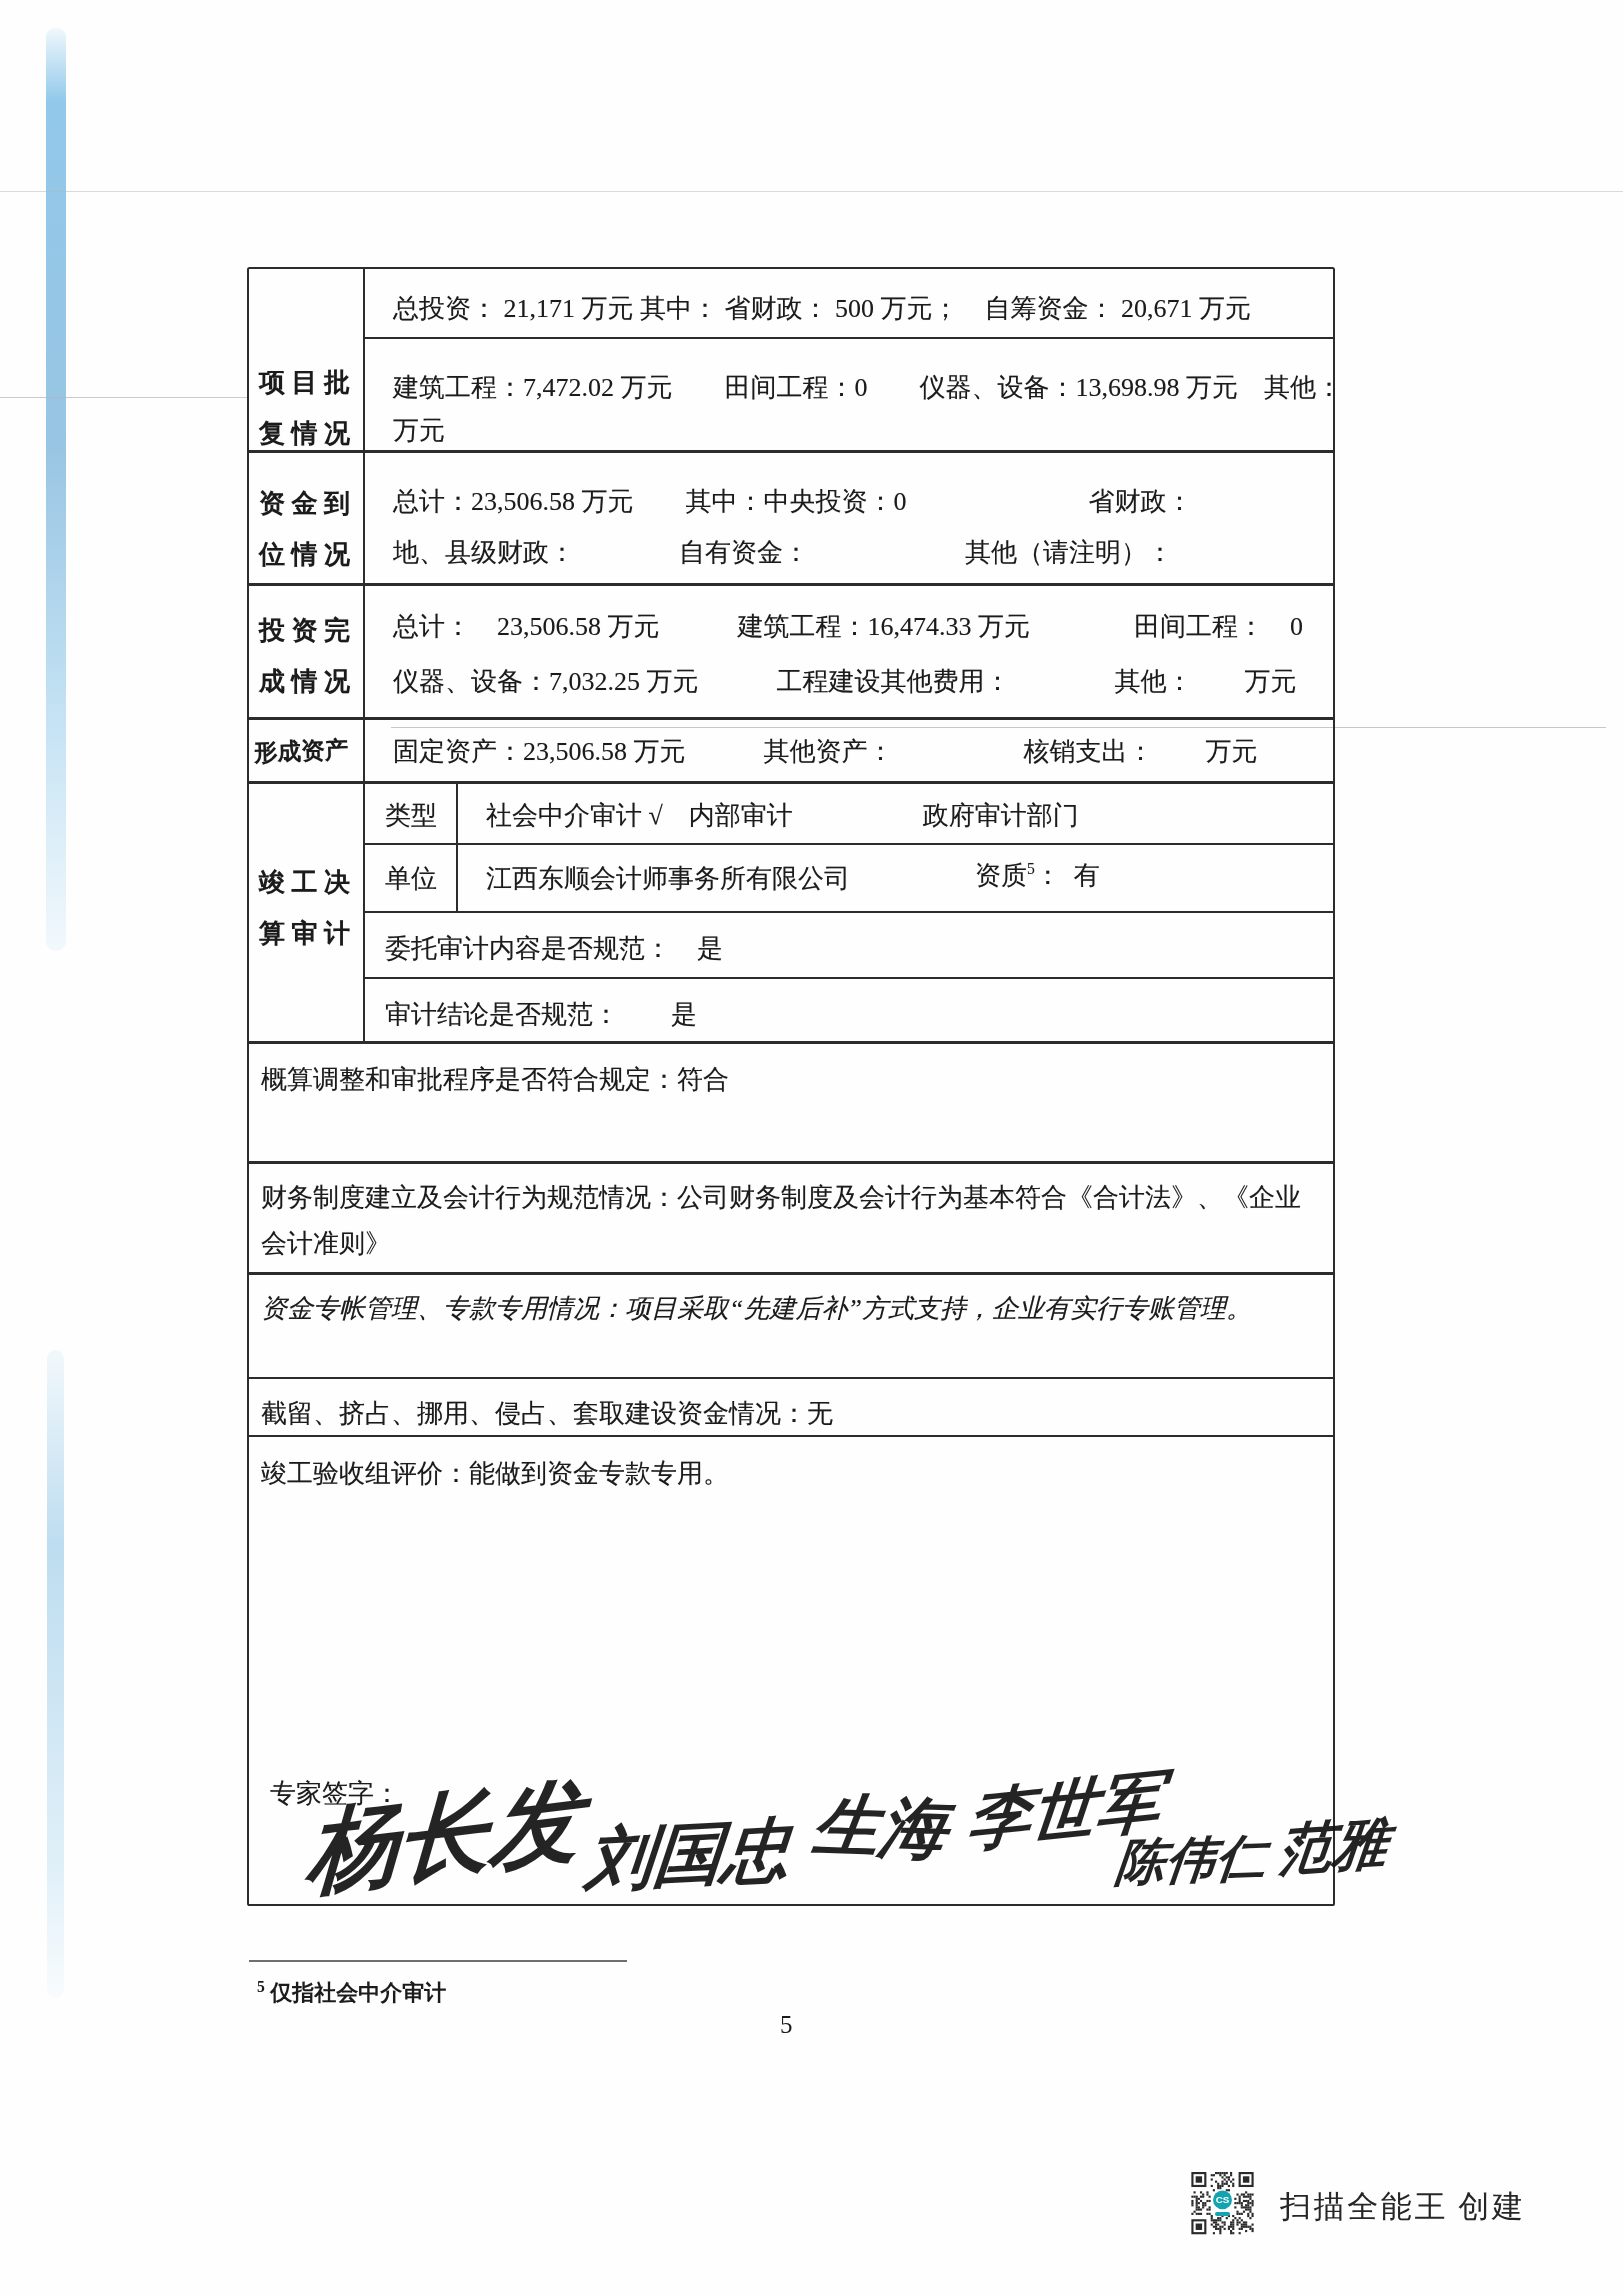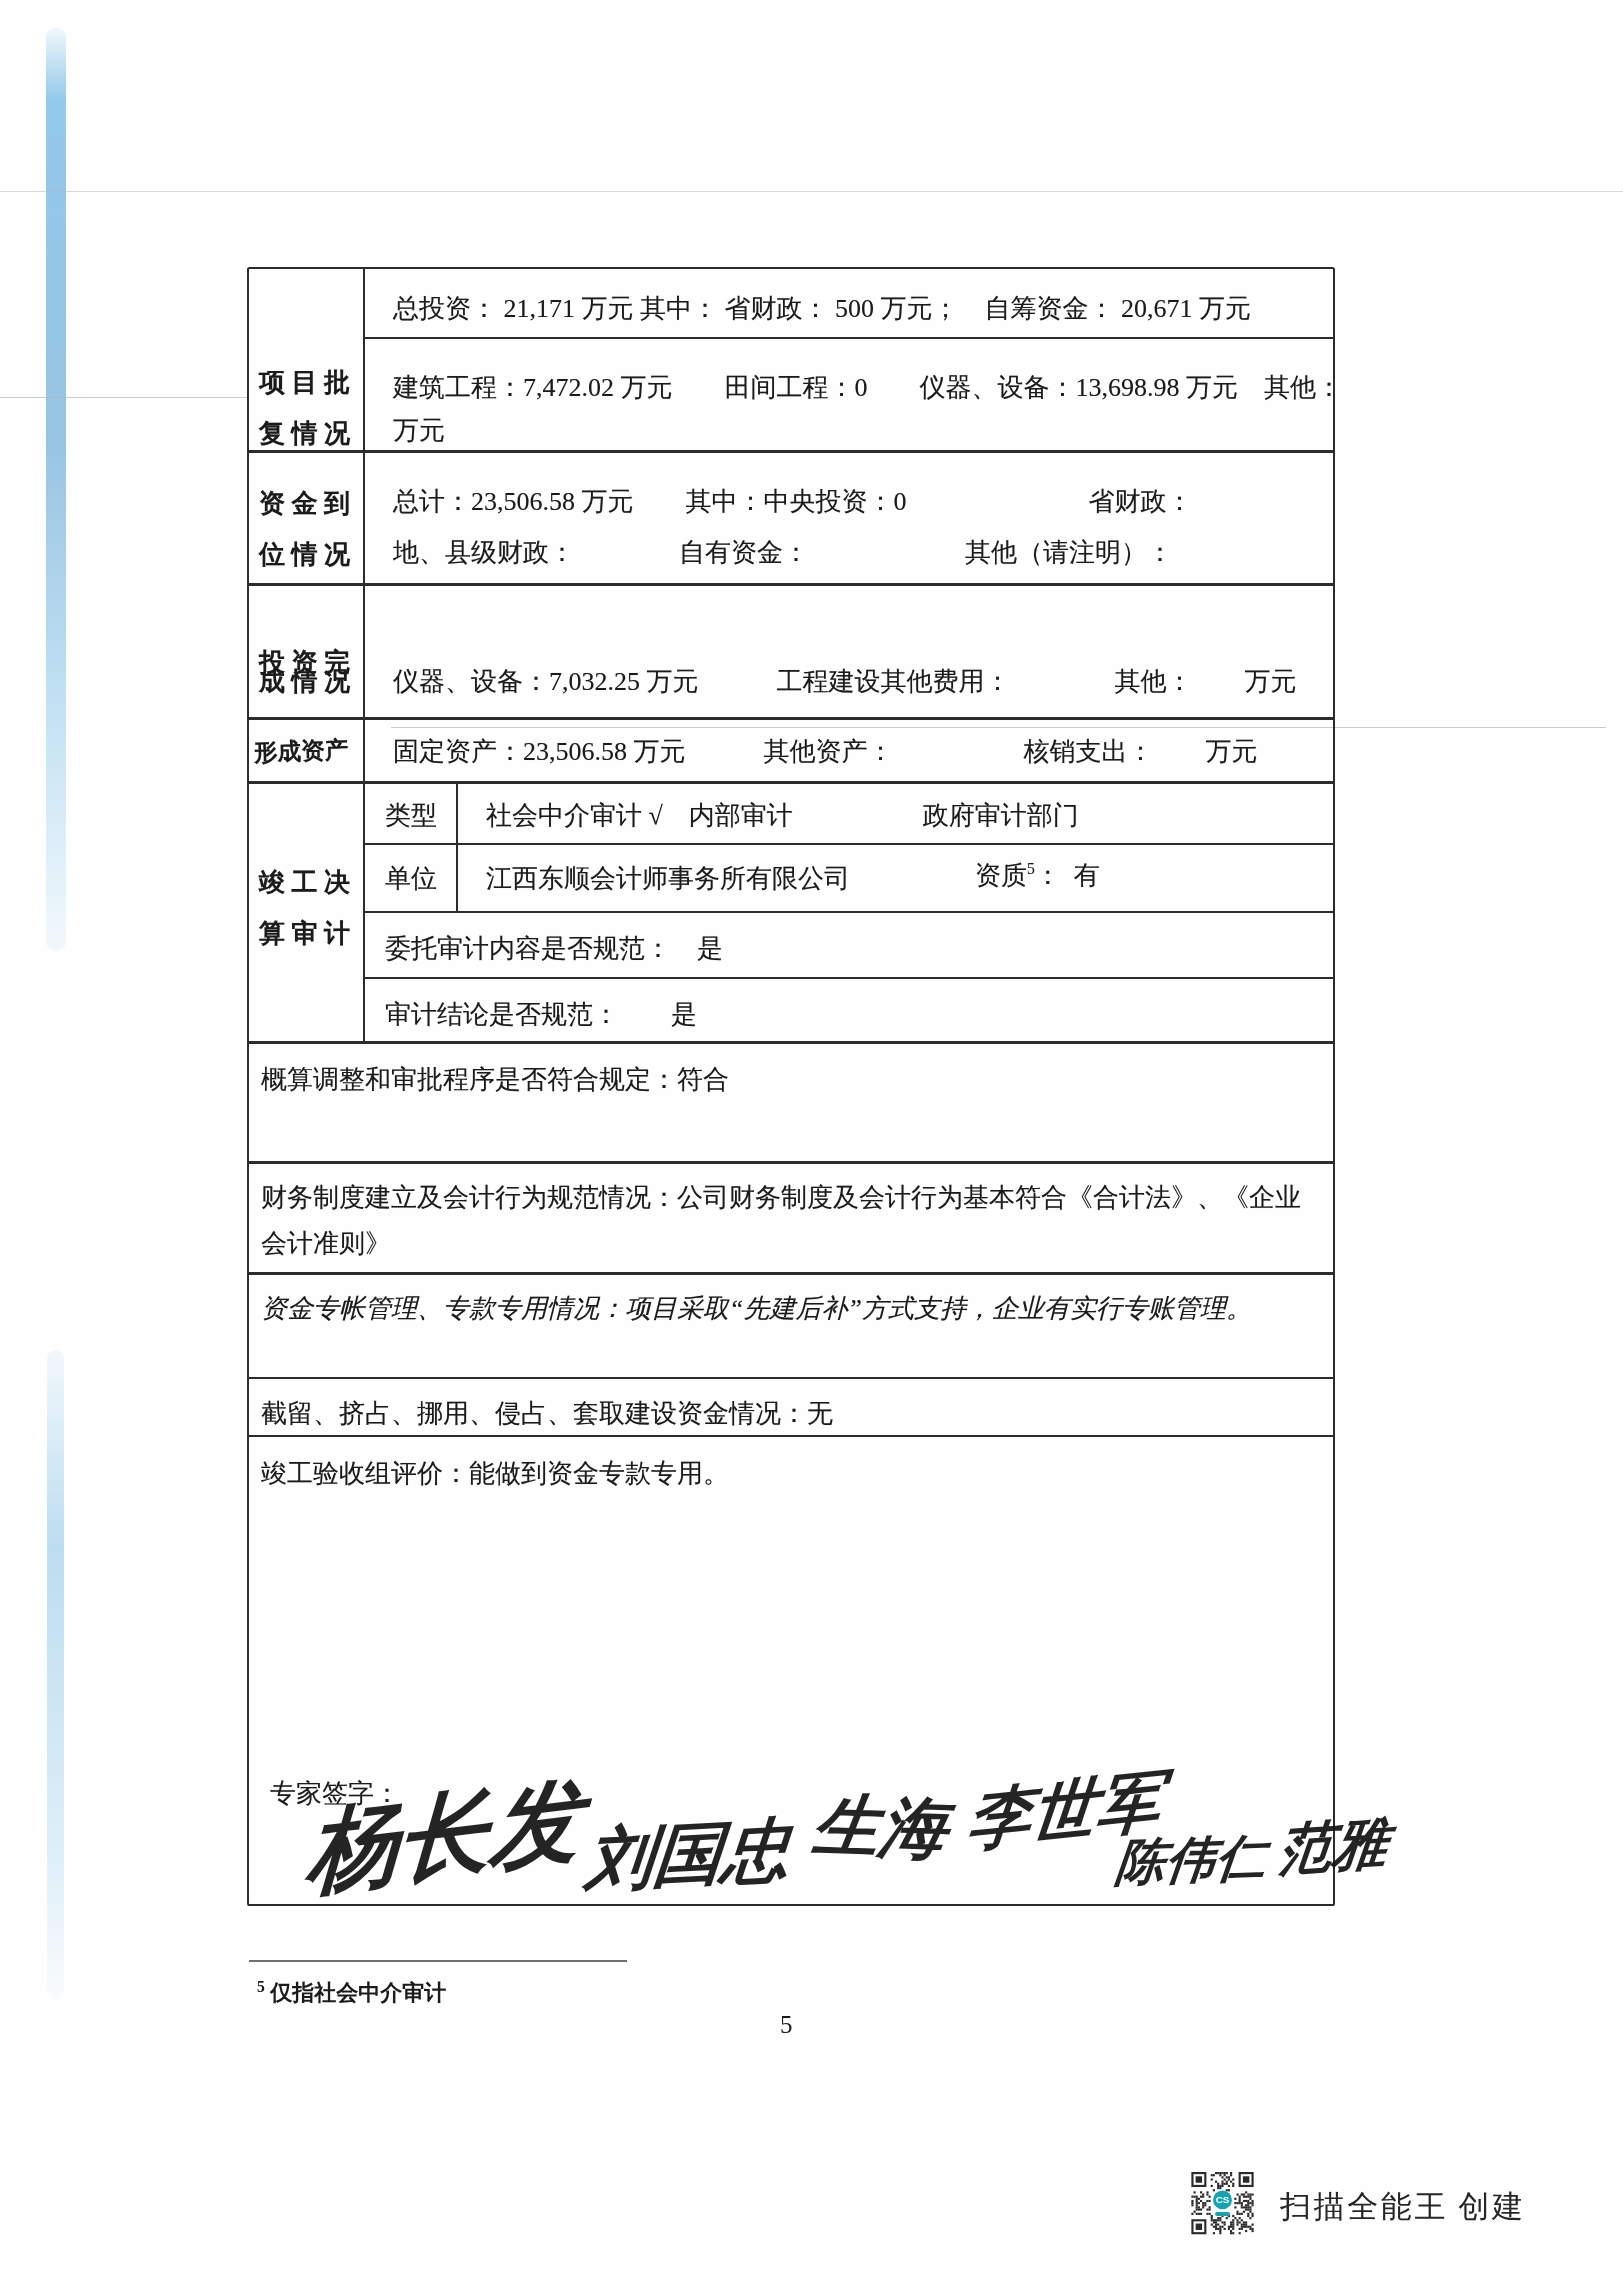--- a/index.html
+++ b/index.html
@@ -76,22 +76,23 @@
   <div class="t hd" style="left:259px;top:414px;text-align:center;">复 情 况</div>
   <div class="t" style="left:393px;top:289px;">总投资： 21,171 万元 其中： 省财政： 500 万元；　自筹资金： 20,671 万元</div>
   <div class="t" style="left:393px;top:368px;">建筑工程：7,472.02 万元　　田间工程：0　　仪器、设备：13,698.98 万元　其他：</div>
   <div class="t" style="left:393px;top:411px;">万元</div>
 
   <div class="t hd" style="left:259px;top:484px;">资 金 到</div>
   <div class="t hd" style="left:259px;top:535px;">位 情 况</div>
   <div class="t" style="left:393px;top:482px;">总计：23,506.58 万元　　其中：中央投资：0　　　　　　　省财政：</div>
   <div class="t" style="left:393px;top:533px;">地、县级财政：　　　　自有资金：　　　　　　其他（请注明）：</div>
 
-  <div class="t hd" style="left:259px;top:611px;margin-top:32px;">投 资 完</div>
+  <div class="t hd" style="left:259px;top:611px;">投 资 完</div>
   <div class="t hd" style="left:259px;top:662px;">成 情 况</div>
+  <div class="t" style="left:393px;top:607px;">总计：　23,506.58 万元　　　建筑工程：16,474.33 万元　　　　田间工程：　0</div>
   <div class="t" style="left:393px;top:662px;">仪器、设备：7,032.25 万元　　　工程建设其他费用：　　　　其他：　　万元</div>
 
   <div class="t hd small" style="left:254px;top:734px;transform:rotate(-2deg);">形成资产</div>
   <div class="t" style="left:393px;top:732px;">固定资产：23,506.58 万元　　　其他资产：　　　　　核销支出：　　万元</div>
 
   <div class="t hd" style="left:259px;top:863px;">竣 工 决</div>
   <div class="t hd" style="left:259px;top:914px;">算 审 计</div>
   <div class="t" style="left:385px;top:796px;">类型</div>
   <div class="t" style="left:486px;top:796px;">社会中介审计 √　内部审计　　　　　政府审计部门</div>
   <div class="t" style="left:385px;top:859px;">单位</div>

